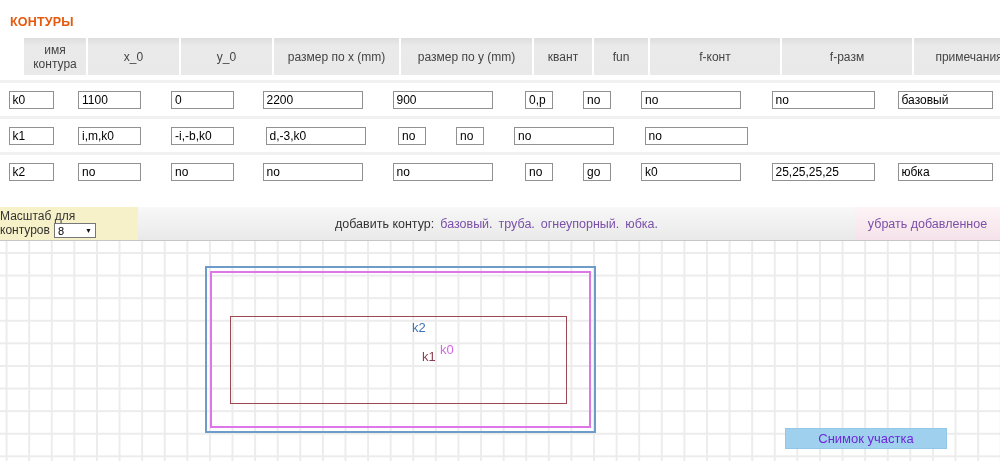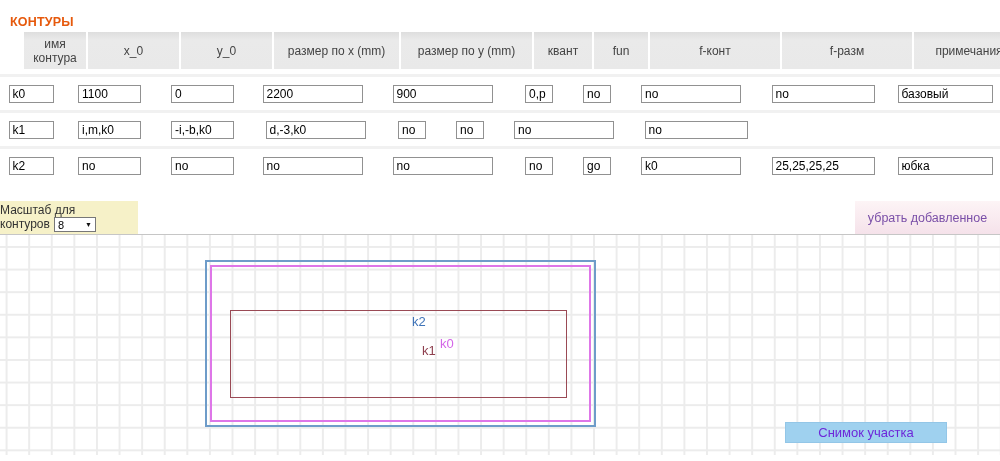--- a/index.html
+++ b/index.html
@@ -1,19 +1,19 @@
 <!DOCTYPE html>
 <html><head>
 <meta charset="utf-8">
 <style>
   * { margin:0; padding:0; box-sizing:border-box; }
   body { font-family:"Liberation Sans", sans-serif; background:#fff; }
   .page { position:relative; width:1000px; height:461px; background:#fff; overflow:hidden; }
 
-  .title-bar { height:32px; padding:12px 12px 0 10px; }
+  .title-bar { height:38px; padding:12px 12px 0 10px; }
   .title { color:#e6590c; font-size:12.5px; font-weight:bold; letter-spacing:.2px; }
 
   .thead { display:flex; height:37px;padding-left:24px; }
   .hcell { flex:0 0 auto; margin-right:2px; background:linear-gradient(#dedede, #eaeaea 22%, #e9e9e9);
            color:#444; font-size:12px; line-height:14px; display:flex; align-items:center;
            justify-content:center; text-align:center; }
   .hcell:last-child { margin-right:0; }
 
   .c0{width:62px} .c1{width:91px} .c2{width:91px} .c3{width:125px} .c4{width:131px}
   .c5{width:58px} .c6{width:54px} .c7{width:130px} .c8{width:130px} .c9{width:110px}
@@ -180,20 +180,27 @@
   <div class="gap-under-table"></div>
 
   <div class="control-band">
     <div class="scale-box">
       <span>Масштаб для</span><br>
       <span>контуров</span><span class="fake-select">
           <span>8</span>
           <span class="arr">▼</span>
         </span>
     </div>
+    <div class="mid-bar">
+      <span>добавить контур:</span>
+      <span class="link">базовый.</span>
+      <span class="link">труба.</span>
+      <span class="link">огнеупорный.</span>
+      <span class="link">юбка.</span>
+    </div>
     <div class="remove-box">убрать добавленное</div>
   </div>
 
   <div class="canvas">
     <div class="rect rect-k2"></div>
     <div class="rect rect-k0"></div>
     <div class="rect rect-k1"></div>
     <span class="rlabel lbl-k2">k2</span>
     <span class="rlabel lbl-k1">k1</span>
     <span class="rlabel lbl-k0">k0</span>

